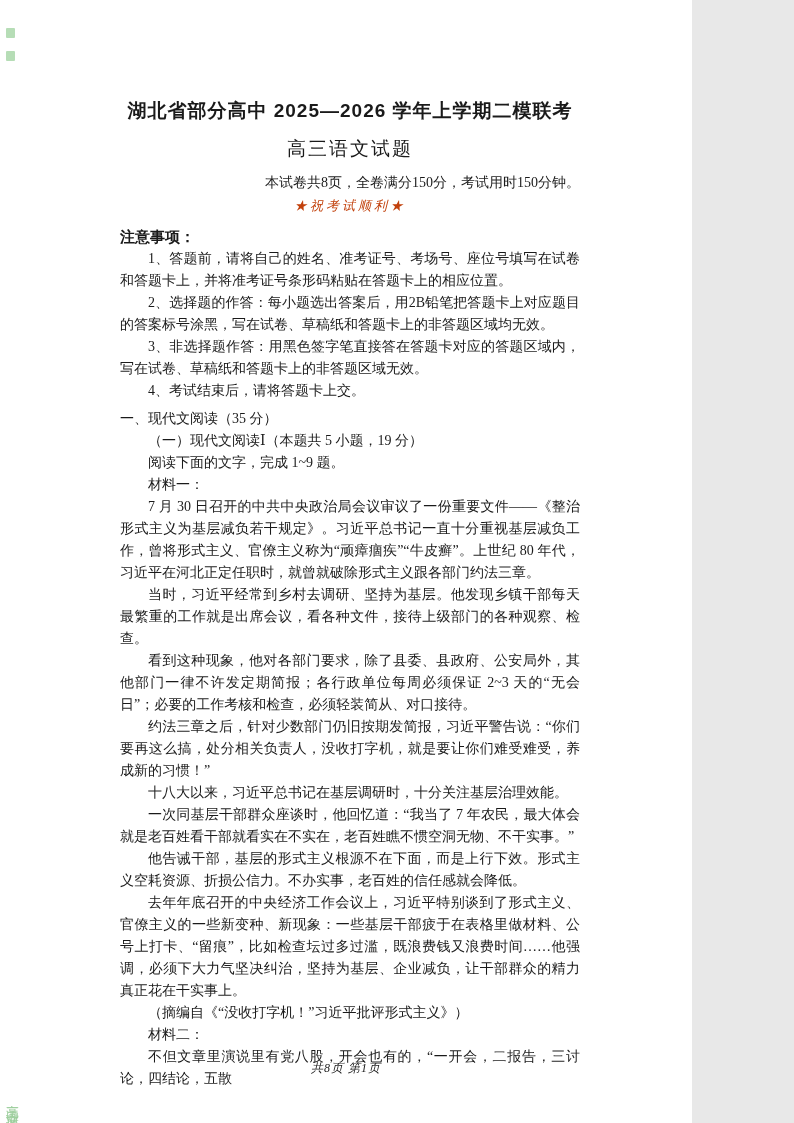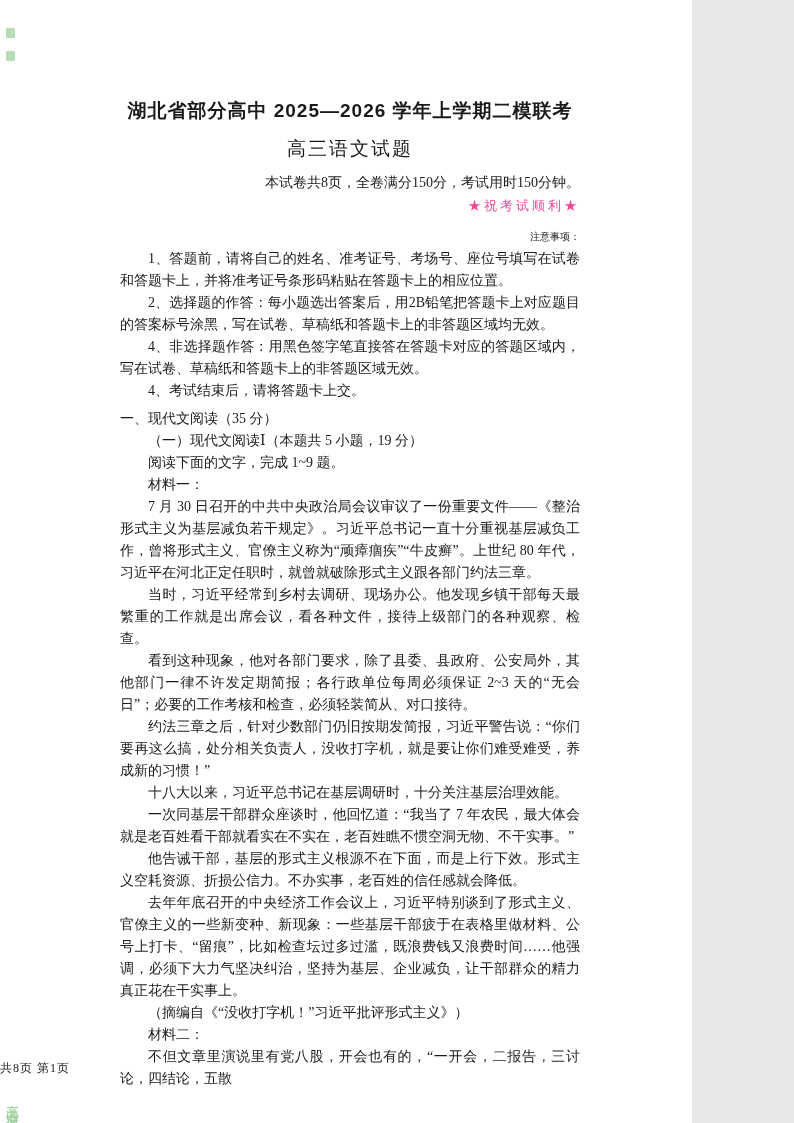--- a/index.html
+++ b/index.html
@@ -27,41 +27,42 @@
     font-family: "Liberation Sans", "DejaVu Sans", sans-serif;
     font-size: 19px; font-weight: normal;
     text-align: center; letter-spacing: 2px;
     margin-top: 12px; line-height: 26px;
   }
   .info {
     font-size: 14px; text-align: right;
     margin-top: 10px; line-height: 22px;
   }
   .wish {
-    font-size: 13px; text-align: right; 
+    font-size: 13px; text-align: center; font-style: italic;
     letter-spacing: 3px; margin-top: 2px; line-height: 20px;
-    color: #ec4899;
+    color: #c2410c;
   }
   .notice-head {
-    font-size: 10px; font-weight: normal;
-    margin-top: 10px; line-height: 22px; text-align: right;
+    font-size: 15px; font-weight: bold;
+    margin-top: 10px; line-height: 22px;
   }
   .para {
     font-size: 14px; line-height: 22px;
     text-align: justify; text-justify: inter-ideograph;
     text-indent: 2em;
   }
   .section {
     font-size: 14px; line-height: 22px;
     margin-top: 6px;
   }
   .footer {
     position: absolute; left: 0; bottom: 46px; width: 100%;
-    text-align: left; font-size: 12px; color: #222;
+    text-align: center; font-size: 12px; color: #222;
     letter-spacing: 1px;
+    font-style: italic;
   }
   .side-watermark {
     position: absolute; left: 3px; bottom: 2px;
     writing-mode: vertical-rl; text-orientation: upright;
     font-size: 13px; letter-spacing: 3px;
     color: #9cce9c;
     font-family: "Liberation Sans", "DejaVu Sans", sans-serif;
   }
   .corner-marks {
     position: absolute; left: 6px; top: 28px;
@@ -88,32 +89,32 @@
   <div class="content">
     <h1 class="title">湖北省部分高中 2025—2026 学年上学期二模联考</h1>
     <h2 class="subtitle">高三语文试题</h2>
     <p class="info">本试卷共8页，全卷满分150分，考试用时150分钟。</p>
     <p class="wish">★祝考试顺利★</p>
 
     <p class="notice-head">注意事项：</p>
     <div id="notice-list">
         <p class="para">1、答题前，请将自己的姓名、准考证号、考场号、座位号填写在试卷和答题卡上，并将准考证号条形码粘贴在答题卡上的相应位置。</p>
         <p class="para">2、选择题的作答：每小题选出答案后，用2B铅笔把答题卡上对应题目的答案标号涂黑，写在试卷、草稿纸和答题卡上的非答题区域均无效。</p>
-        <p class="para">4、非选择题作答：用黑色签字笔直接答在答题卡对应的答题区域内，写在试卷、草稿纸和答题卡上的非答题区域无效。</p>
+        <p class="para">3、非选择题作答：用黑色签字笔直接答在答题卡对应的答题区域内，写在试卷、草稿纸和答题卡上的非答题区域无效。</p>
         <p class="para">4、考试结束后，请将答题卡上交。</p>
       </div>
 
     <p class="section">一、现代文阅读（35 分）</p>
     <p class="para">（一）现代文阅读Ⅰ（本题共 5 小题，19 分）</p>
     <p class="para">阅读下面的文字，完成 1~9 题。</p>
     <p class="para">材料一：</p>
 
     <div id="material-one">
         <p class="para">7 月 30 日召开的中共中央政治局会议审议了一份重要文件——《整治形式主义为基层减负若干规定》。习近平总书记一直十分重视基层减负工作，曾将形式主义、官僚主义称为“顽瘴痼疾”“牛皮癣”。上世纪 80 年代，习近平在河北正定任职时，就曾就破除形式主义跟各部门约法三章。</p>
-        <p class="para">当时，习近平经常到乡村去调研、现场办公。他发现乡镇干部每天最繁重的工作就是出席会议，看各种文件，接待上级部门的各种观察、检查。</p>
+        <p class="para">当时，习近平经常到乡村去调研、坚持为基层。他发现乡镇干部每天最繁重的工作就是出席会议，看各种文件，接待上级部门的各种观察、检查。</p>
         <p class="para">看到这种现象，他对各部门要求，除了县委、县政府、公安局外，其他部门一律不许发定期简报；各行政单位每周必须保证 2~3 天的“无会日”；必要的工作考核和检查，必须轻装简从、对口接待。</p>
         <p class="para">约法三章之后，针对少数部门仍旧按期发简报，习近平警告说：“你们要再这么搞，处分相关负责人，没收打字机，就是要让你们难受难受，养成新的习惯！”</p>
         <p class="para">十八大以来，习近平总书记在基层调研时，十分关注基层治理效能。</p>
         <p class="para">一次同基层干部群众座谈时，他回忆道：“我当了 7 年农民，最大体会就是老百姓看干部就看实在不实在，老百姓瞧不惯空洞无物、不干实事。”</p>
         <p class="para">他告诫干部，基层的形式主义根源不在下面，而是上行下效。形式主义空耗资源、折损公信力。不办实事，老百姓的信任感就会降低。</p>
         <p class="para">去年年底召开的中央经济工作会议上，习近平特别谈到了形式主义、官僚主义的一些新变种、新现象：一些基层干部疲于在表格里做材料、公号上打卡、“留痕”，比如检查坛过多过滥，既浪费钱又浪费时间……他强调，必须下大力气坚决纠治，坚持为基层、企业减负，让干部群众的精力真正花在干实事上。</p>
       </div>
 
     <p class="para">（摘编自《“没收打字机！”习近平批评形式主义》）</p>
     <p class="para">材料二：</p>

